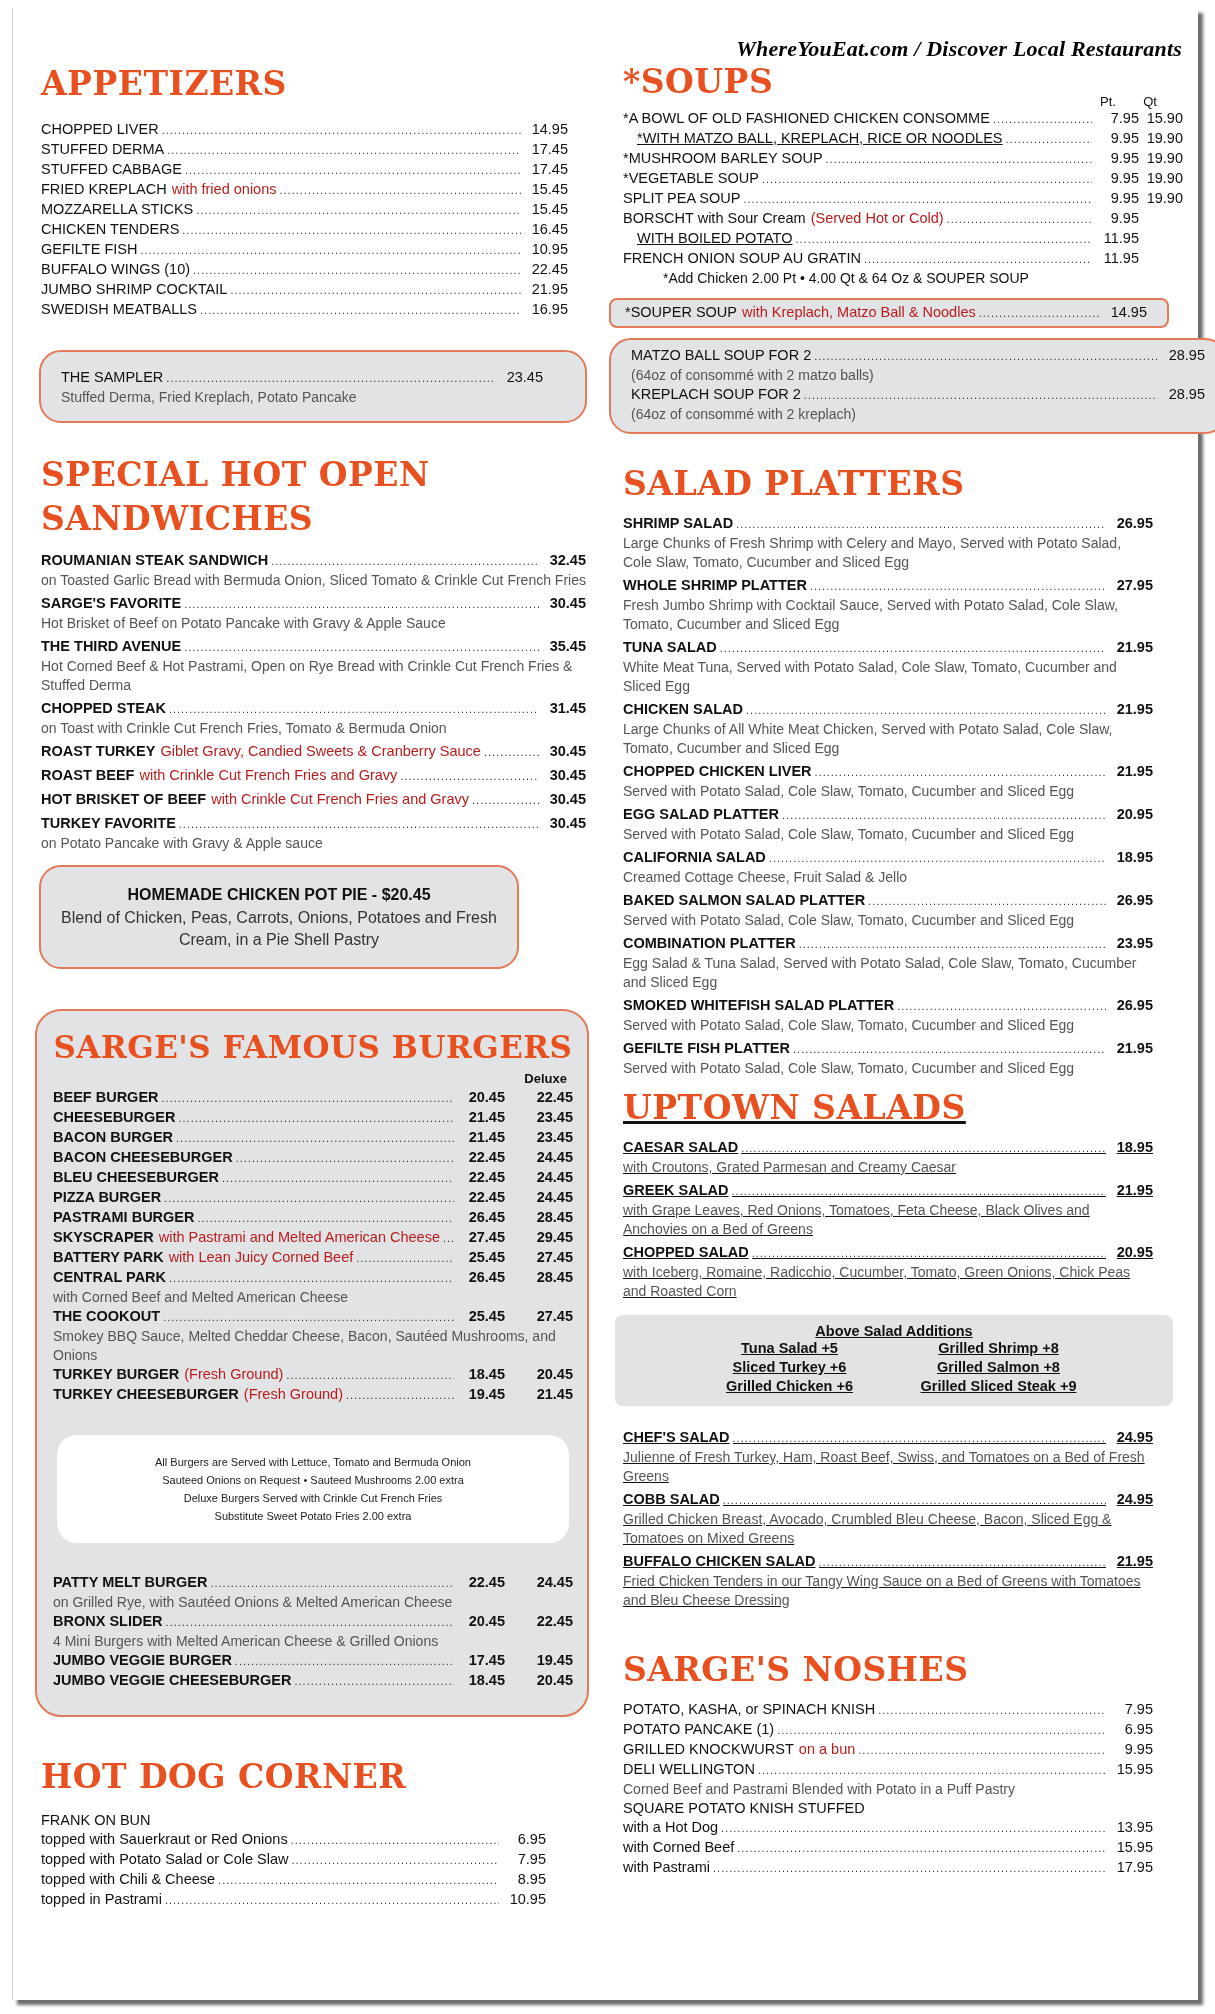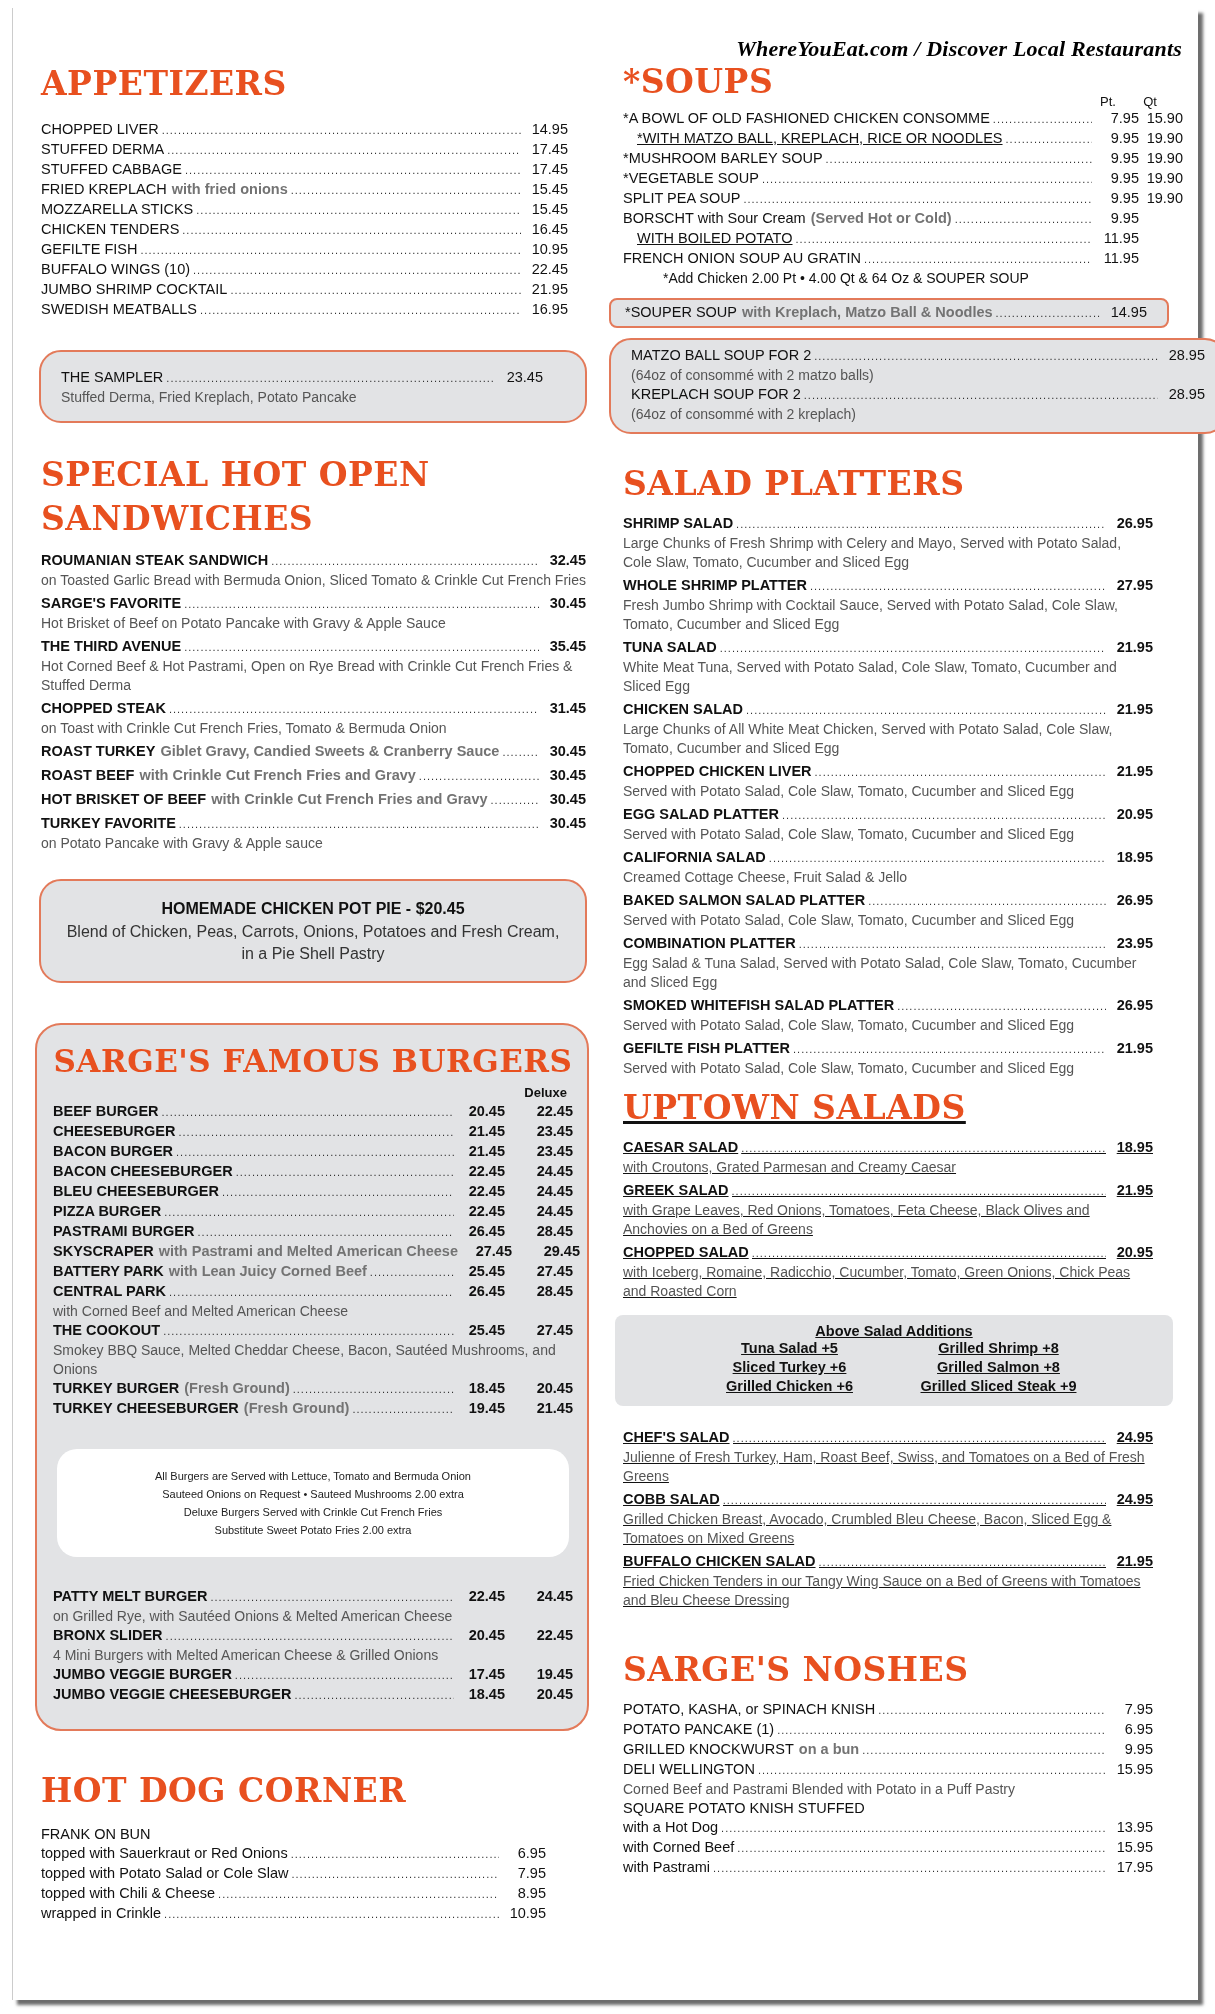--- a/index.html
+++ b/index.html
@@ -24,21 +24,21 @@
   .col-right { left: 610px; top: 50px; width: 560px; }
 
   .heading {
     font-family: "DejaVu Serif", "Liberation Serif", serif;
     font-weight: bold; color: #e8501f; font-size: 33px; line-height: 40px;
     letter-spacing: 0.5px;
   }
 
   .row { display: flex; align-items: baseline; font-size: 14.5px; line-height: 19px; white-space: nowrap; }
   .row .name { flex: 0 0 auto; text-transform: none; }
-  .row .note { color: #737373; font-weight: bold; margin-left: 5px; flex: 0 0 auto; }
+  .row .note { color: #b91c1c; font-weight: normal; margin-left: 5px; flex: 0 0 auto; }
   .row .dots { flex: 1 1 auto; overflow: hidden; color: #333; margin: 0 3px; }
   .row .dots::before { content: "................................................................................................................................................................................................................................................................"; letter-spacing: 1px; font-size: 11px; }
   .row .price { flex: 0 0 auto; text-align: right; font-weight: bold; min-width: 44px; }
   .row .price2 { flex: 0 0 auto; text-align: right; font-weight: bold; min-width: 68px; }
   .desc { font-size: 14px; line-height: 19px; color: #555; }
   .bold { font-weight: bold; }
 
   .pill {
     background: #e2e3e5; border: 2px solid #e37a5a; border-radius: 22px;
   }
@@ -48,21 +48,21 @@
   #appetizers .heading { margin-bottom: 16px; }
   #appetizers .row { padding-right: 18px; }
   #appetizers .row .name { font-weight: normal; }
   #appetizers .row .price { font-weight: normal; }
   .sampler { margin: 30px 0 0 -2px; width: 548px; padding: 16px 24px 14px 20px; }
 
   
   #sandwiches { margin-top: 30px; }
   #sandwiches .heading { margin-bottom: 10px; line-height: 44px; }
   #sandwiches .item { margin-bottom: 4px; }
-  .potpie { margin: 26px 0 0 -2px; width: 548px; padding: 16px 20px 16px; text-align: center; }
+  .potpie { margin: 12px 0 0 -2px; width: 480px; padding: 16px 20px 16px; text-align: center; }
   .potpie .title { font-size: 16px; font-weight: bold; line-height: 24px; }
   .potpie .desc2 { font-size: 16px; color: #333; line-height: 22px; }
 
   
   .burgers { margin: 40px 0 0 -6px; width: 554px; padding: 16px 14px 24px 16px; border-radius: 26px; }
   .burgers .heading { text-align: center; font-size: 31px; margin-bottom: 4px; }
   .burgers .deluxe-hdr { text-align: right; font-weight: bold; font-size: 13px; padding-right: 6px; margin-bottom: 2px; }
   .burgers .row .name { font-weight: bold; }
   .burgers .row .price { min-width: 48px; }
   .burger-notes {
@@ -464,21 +464,21 @@
           </div>
           <div class="item">
             <div class="row">
               <span class="name">topped with Chili &amp; Cheese</span>
               <span class="dots"></span>
               <span class="price">8.95</span>
             </div>
           </div>
           <div class="item">
             <div class="row">
-              <span class="name">wrapped in Crinkle</span>
+              <span class="name">topped in Pastrami</span>
               <span class="dots"></span>
               <span class="price">10.95</span>
             </div>
           </div>
         </div>
     </section>
   </div>
 
   <div class="col col-right">
 

